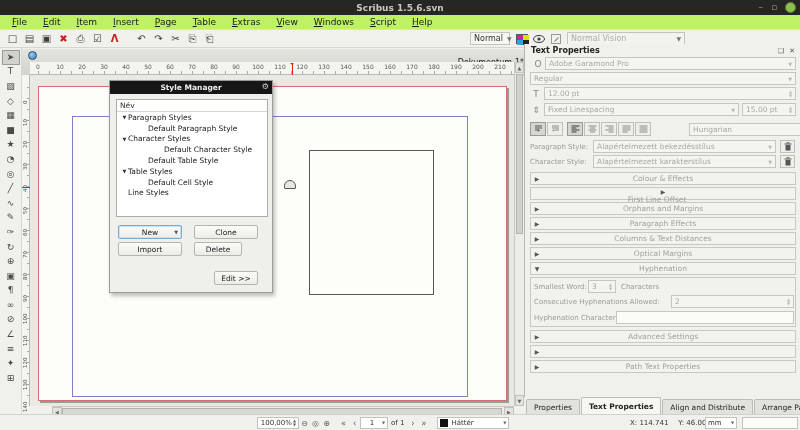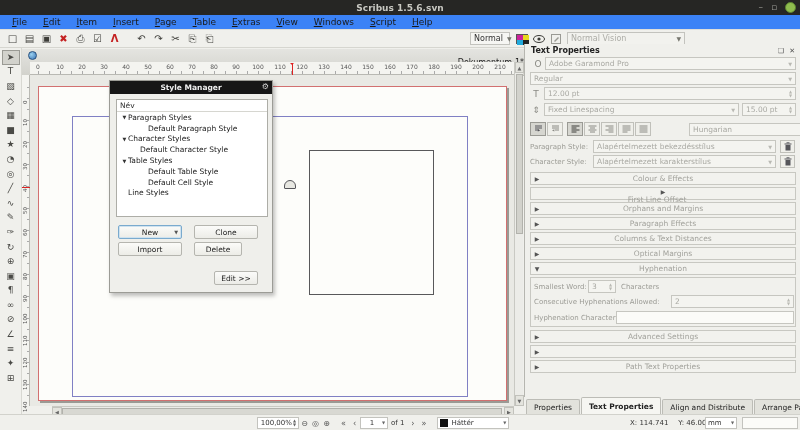--- a/index.html
+++ b/index.html
@@ -9,21 +9,21 @@
 
   
   .titlebar { position:absolute; left:0; top:0; width:800px; height:15px; background:#262624;
               display:flex; align-items:center; justify-content:center; }
   .titlebar .title { color:#c8c8c2; font-size:9px; font-weight:bold; }
   .win-controls { position:absolute; right:4px; top:2px; display:flex; gap:8px; align-items:center; }
   .win-btn { color:#9a9a94; font-size:9px; line-height:11px; cursor:default; }
   .win-close { width:11px; height:11px; border-radius:50%; background:#8fbc4e; border:1px solid #5d8430; }
 
   
-  .menubar { position:absolute; left:0; top:15px; width:800px; height:15px; background:#3b82f6;
+  .menubar { position:absolute; left:0; top:15px; width:800px; height:15px; background:#bef264;
              border-bottom:1px solid #dededa; display:flex; align-items:center; padding-left:4px; }
   .menu-item { display:inline-block; padding:1px 8px; font-size:9px; color:#1a1a1a; }
   .menu-item::first-letter { text-decoration:underline; }
 
   
   .toolbar { position:absolute; left:0; top:30px; width:800px; height:18px; background:#f0f0ec;
              border-bottom:1px solid #d6d6d0; display:flex; align-items:center; padding-left:4px; }
   .tbtn { width:17px; height:15px; display:inline-flex; align-items:center; justify-content:center;
           color:#3c3c38; font-size:10px; }
   .tsep { width:10px; }
@@ -315,31 +315,31 @@
             <span>Paragraph Styles</span>
           </div>
           <div class="sm-row" style="padding-left: 24px;">
             <span class="exp"></span>
             <span>Default Paragraph Style</span>
           </div>
           <div class="sm-row" style="padding-left: 4px;">
             <span class="exp">▼</span>
             <span>Character Styles</span>
           </div>
-          <div class="sm-row" style="padding-left: 16px;">
+          <div class="sm-row" style="padding-left: 40px;">
             <span class="exp"></span>
             <span>Default Character Style</span>
+          </div>
+          <div class="sm-row" style="padding-left: 24px;">
+            <span class="exp"></span>
+            <span>Default Table Style</span>
           </div>
           <div class="sm-row" style="padding-left: 4px;">
             <span class="exp">▼</span>
             <span>Table Styles</span>
-          </div>
-          <div class="sm-row" style="padding-left: 24px;">
-            <span class="exp"></span>
-            <span>Default Table Style</span>
           </div>
           <div class="sm-row" style="padding-left: 24px;">
             <span class="exp"></span>
             <span>Default Cell Style</span>
           </div>
           <div class="sm-row" style="padding-left: 4px;">
             <span class="exp"></span>
             <span>Line Styles</span>
           </div>
         </div>

